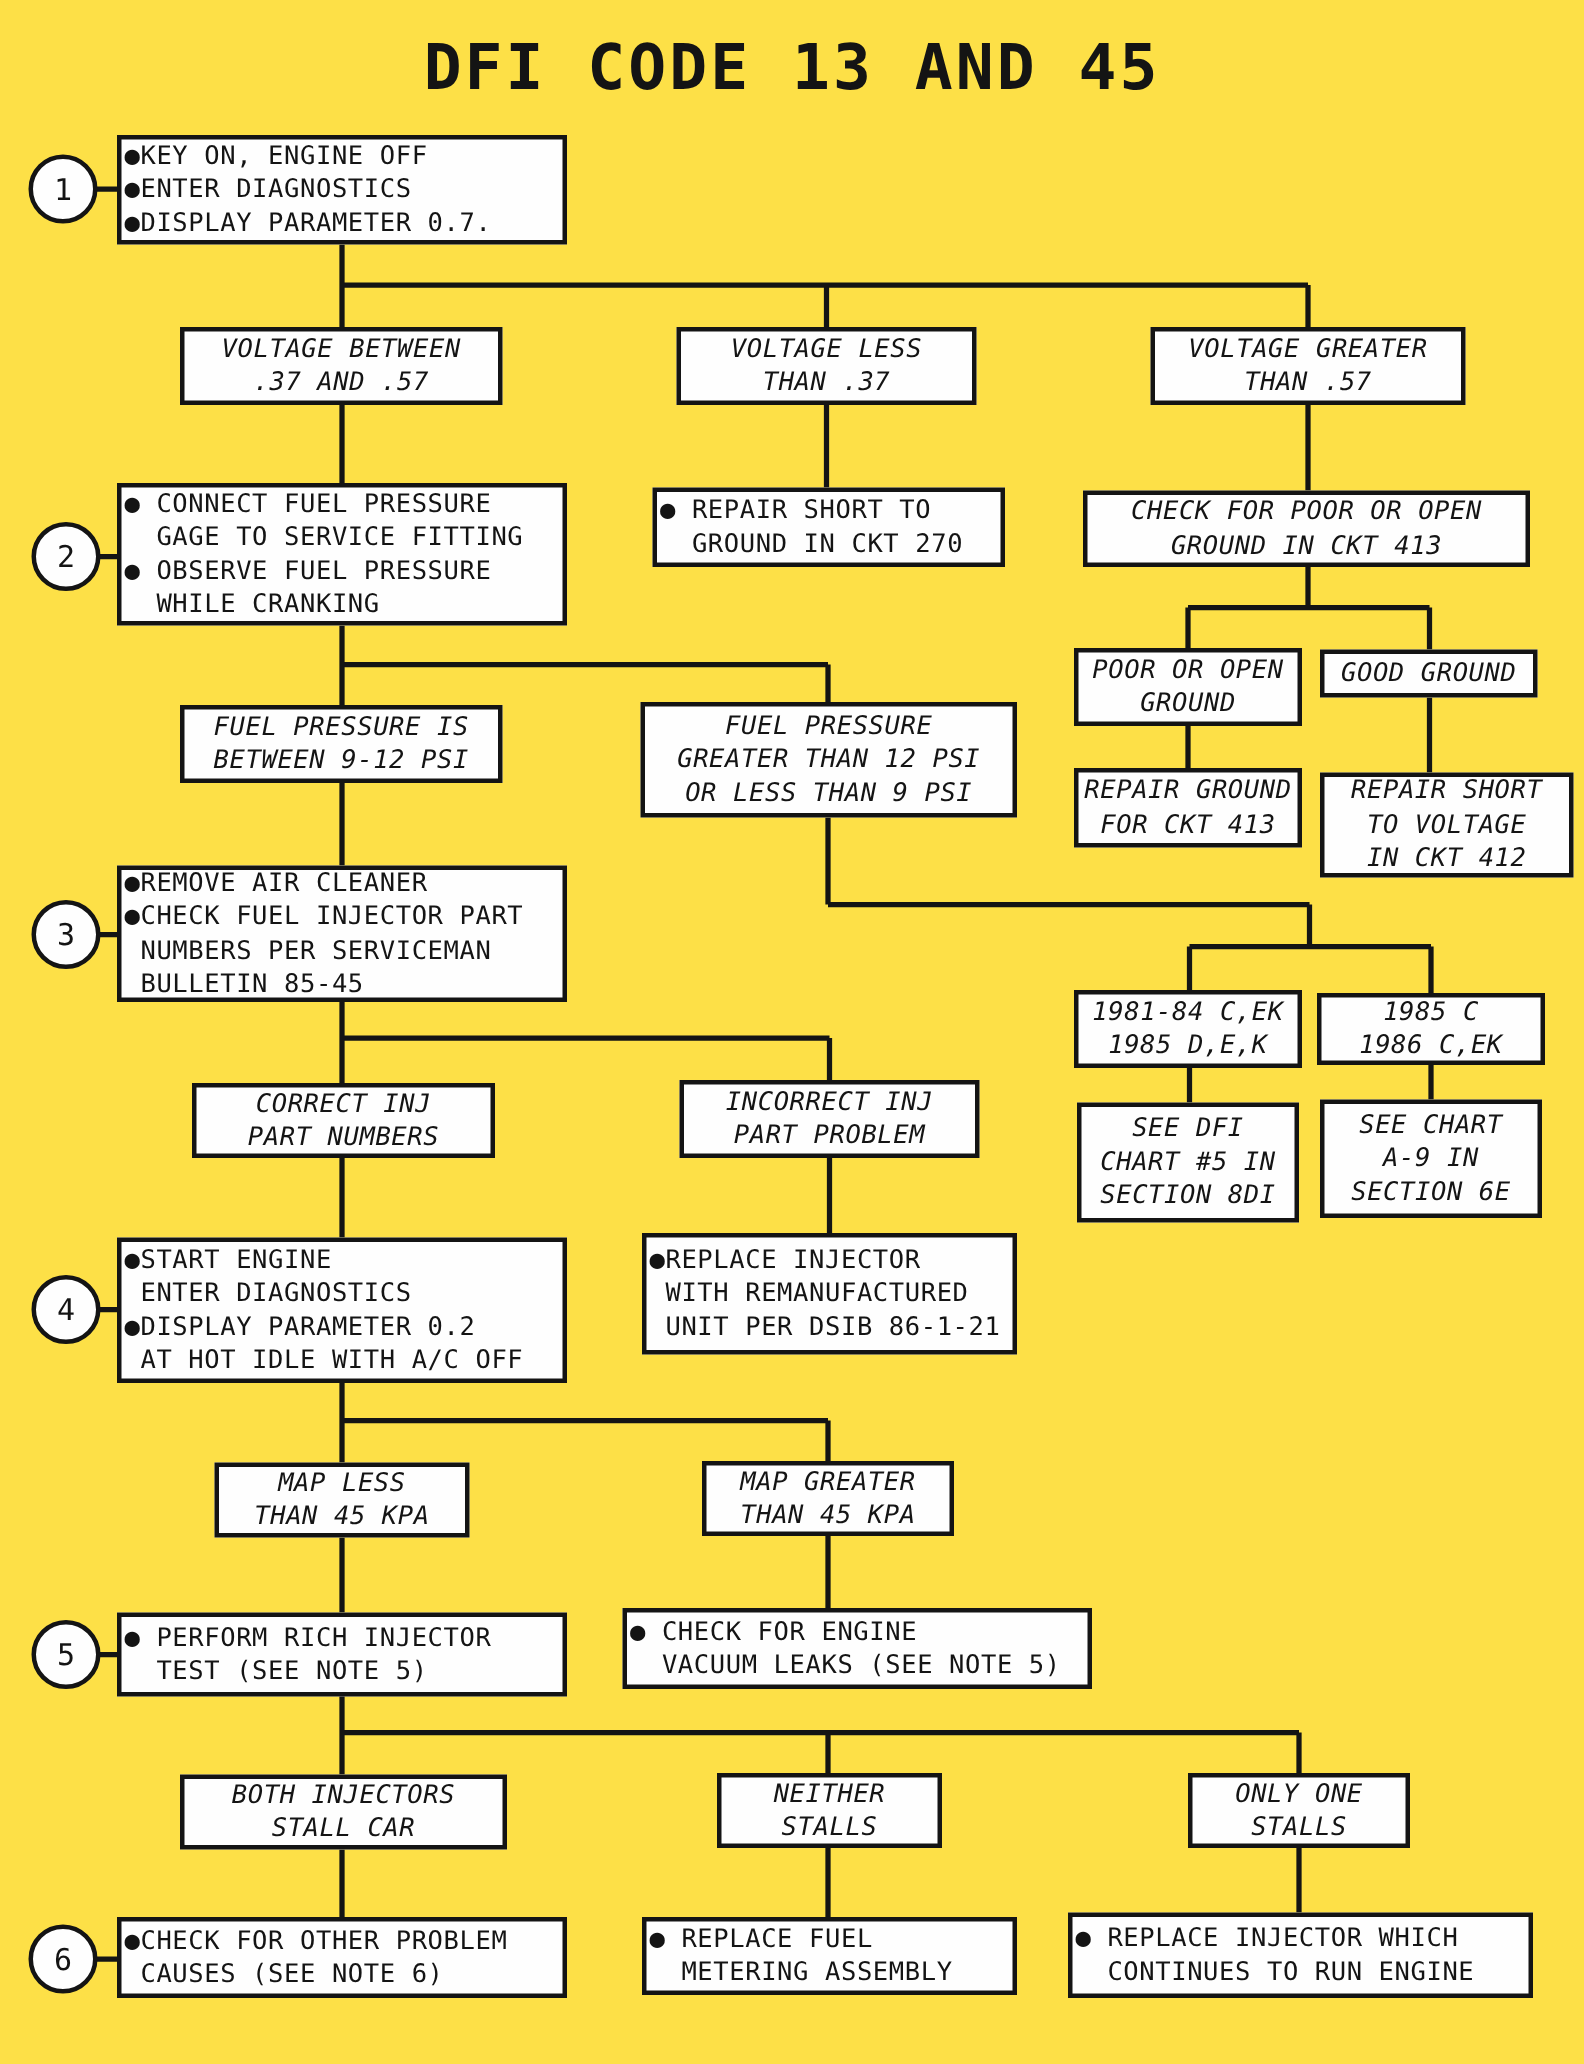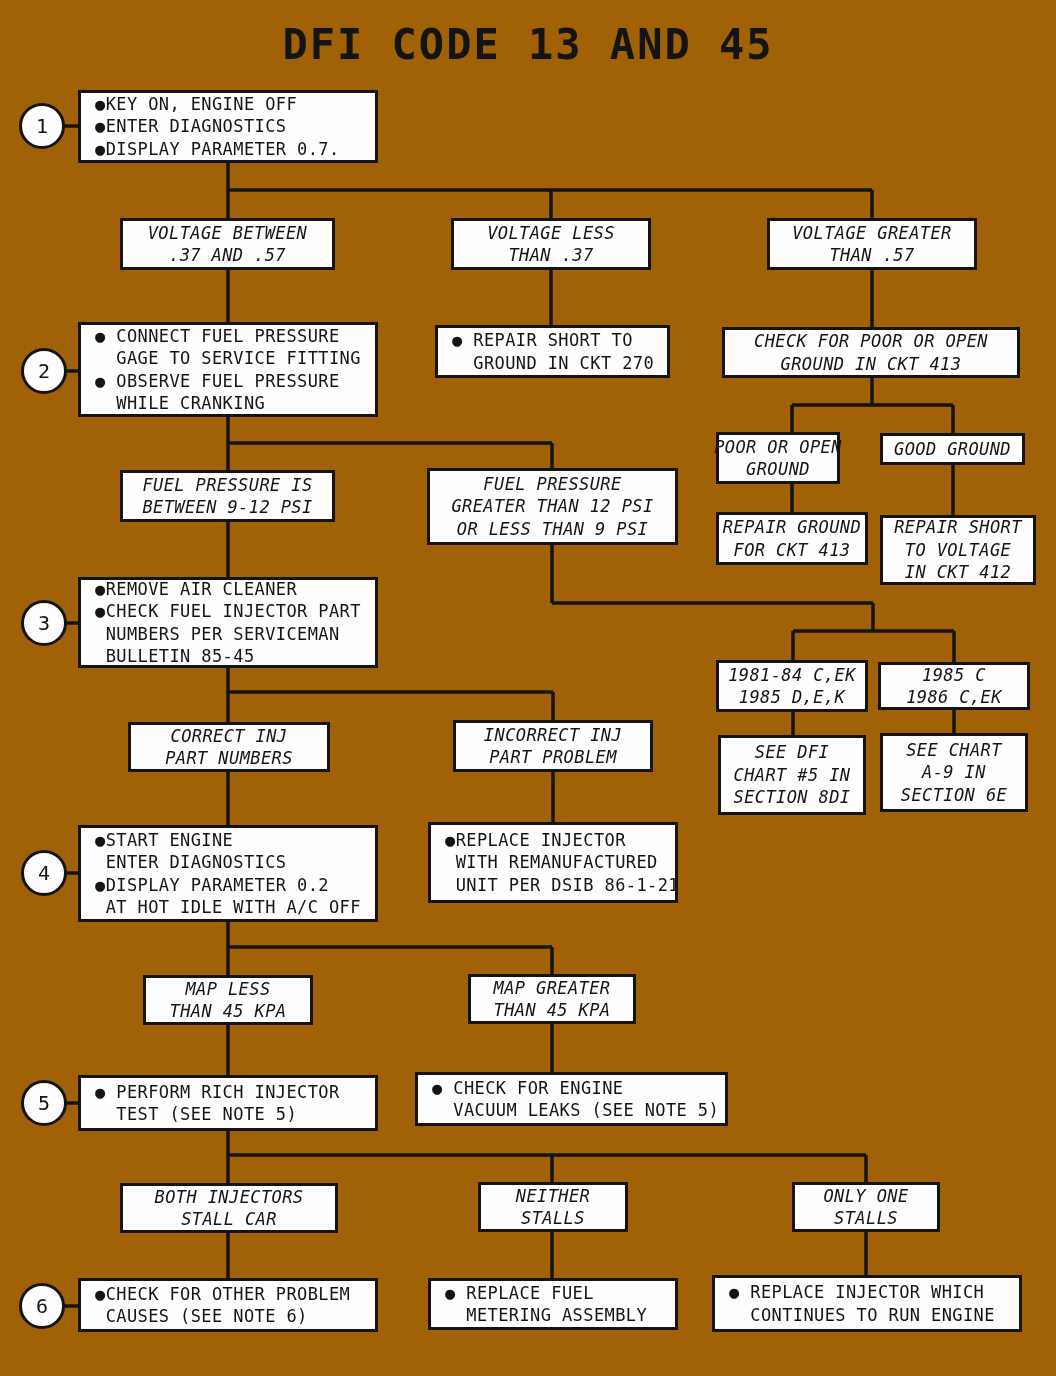--- a/index.html
+++ b/index.html
@@ -1,24 +1,24 @@
 <!DOCTYPE html>
 <html><head>
 <meta charset="utf-8">
 <style>
   html,body{margin:0;padding:0;background:#ffffff;}
-  #page{position:relative;width:1056px;height:1376px;background:#a16207;overflow:hidden;
+  #page{position:relative;width:1056px;height:1376px;background:#fde047;overflow:hidden;
         font-family:"DejaVu Sans Mono","Liberation Mono",monospace;color:#141414;}
   #title{position:absolute;top:20px;left:0;width:100%;text-align:center;
          font-size:42px;font-weight:bold;letter-spacing:2px;white-space:pre;}
   .node{position:absolute;box-sizing:border-box;border:3px solid #141414;background:#fefefe;
         display:flex;align-items:center;font-size:17px;letter-spacing:0.4px;
         line-height:1.32;white-space:pre;z-index:2;}
   .c{justify-content:center;text-align:center;font-style:italic;}
-  .l{justify-content:flex-start;padding-left:14px;text-align:left;}
+  .l{justify-content:flex-start;padding-left:2px;text-align:left;}
   .stepcircle{position:absolute;box-sizing:border-box;width:46px;height:46px;border:3px solid #141414;
         border-radius:50%;background:#fefefe;display:flex;align-items:center;justify-content:center;
         font-size:20px;z-index:2;}
   #wires{position:absolute;left:0;top:0;z-index:1;}
 </style>
 </head>
 <body>
 
 <div id="page">
 
@@ -62,26 +62,26 @@
   <div class="node c" style="left:767px;top:218px;width:210px;height:52px">VOLTAGE GREATER
 THAN .57</div>
   <div class="node l" style="left:78px;top:322px;width:300px;height:95px">● CONNECT FUEL PRESSURE
   GAGE TO SERVICE FITTING
 ● OBSERVE FUEL PRESSURE
   WHILE CRANKING</div>
   <div class="node l" style="left:435px;top:325px;width:235px;height:53px">● REPAIR SHORT TO
   GROUND IN CKT 270</div>
   <div class="node c" style="left:722px;top:327px;width:298px;height:51px">CHECK FOR POOR OR OPEN
 GROUND IN CKT 413</div>
-  <div class="node c" style="left:716px;top:432px;width:124px;height:52px">POOR OR OPEN
+  <div class="node c" style="left:716px;top:432px;width:152px;height:52px">POOR OR OPEN
 GROUND</div>
   <div class="node c" style="left:880px;top:433px;width:145px;height:32px">GOOD GROUND</div>
   <div class="node c" style="left:716px;top:512px;width:152px;height:53px">REPAIR GROUND
 FOR CKT 413</div>
-  <div class="node c" style="left:880px;top:515px;width:156px;height:70px">REPAIR SHORT
+  <div class="node c" style="left:880px;top:515px;width:169px;height:70px">REPAIR SHORT
 TO VOLTAGE
 IN CKT 412</div>
   <div class="node c" style="left:120px;top:470px;width:215px;height:52px">FUEL PRESSURE IS
 BETWEEN 9-12 PSI</div>
   <div class="node c" style="left:427px;top:468px;width:251px;height:77px">FUEL PRESSURE
 GREATER THAN 12 PSI
 OR LESS THAN 9 PSI</div>
   <div class="node l" style="left:78px;top:577px;width:300px;height:91px">●REMOVE AIR CLEANER
 ●CHECK FUEL INJECTOR PART
  NUMBERS PER SERVICEMAN

